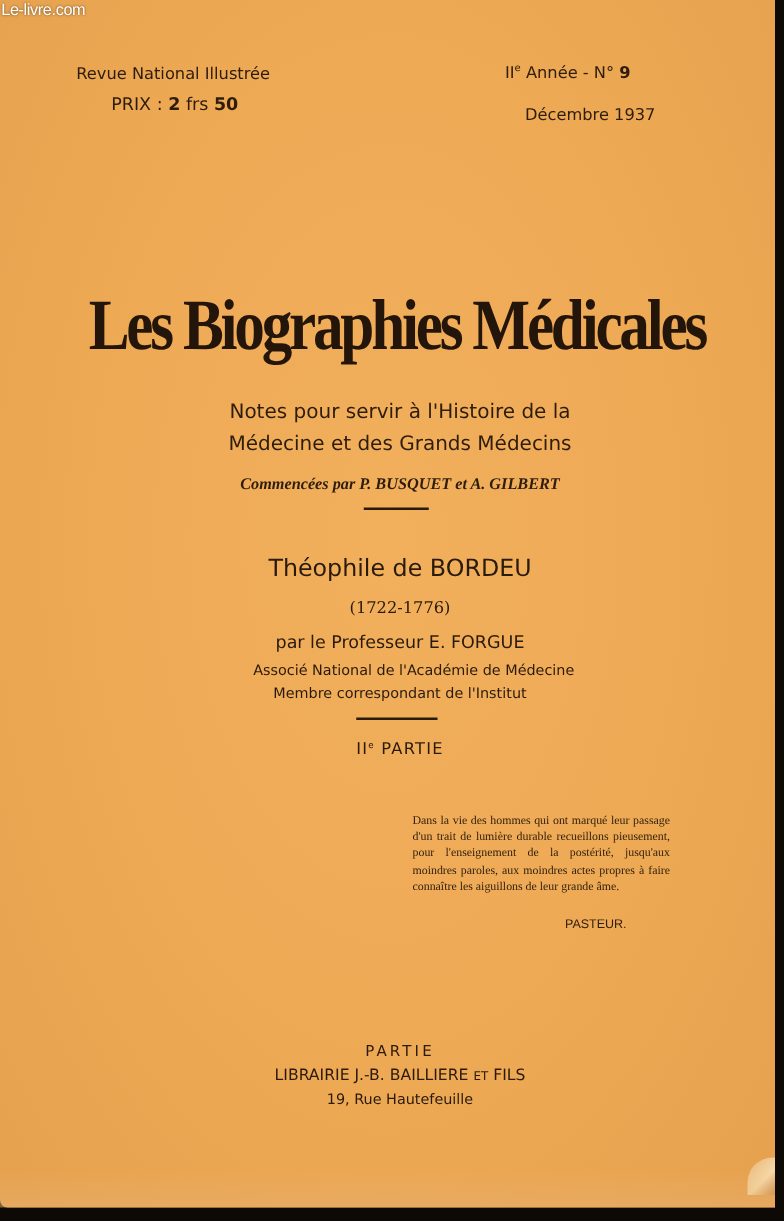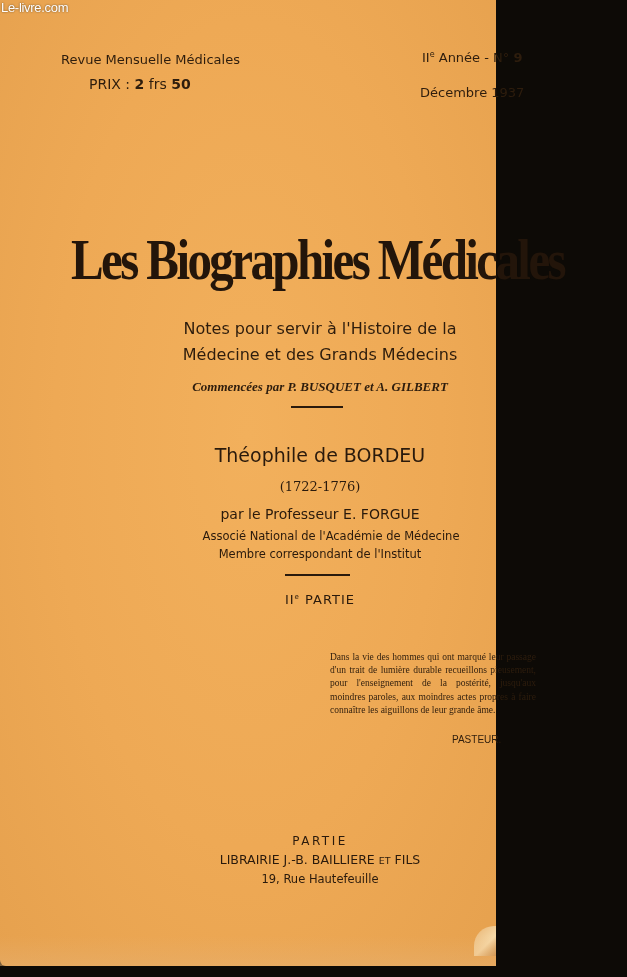--- a/index.html
+++ b/index.html
@@ -3,21 +3,21 @@
   <meta charset="utf-8">
   <style>
     html, body { margin: 0; padding: 0; }
     body {
       width: 627px; height: 977px; position: relative; overflow: hidden;
       background: #0d0a06;
       font-family: "DejaVu Sans", sans-serif;
       color: #2a1a0c;
     }
     .cover {
-      position: absolute; left: 0; top: 0; width: 496px; height: 966px;
+      position: absolute; left: 0; top: 0; width: 620px; height: 966px;
       background: radial-gradient(ellipse at 50% 45%, #f2b05c 0%, #eea955 55%, #e6a14e 100%);
       border-bottom-left-radius: 6px;
       text-decoration: underline;
     }
     .cover::after {
       content: ""; position: absolute; left: 0; bottom: 0; width: 100%; height: 30px;
       background: linear-gradient(to bottom, rgba(220,160,90,0) 0%, rgba(230,175,110,0.55) 100%);
     }
     .watermark {
       position: absolute; left: 1px; top: 0px; font-family: "Liberation Sans", sans-serif;
@@ -52,29 +52,29 @@
       border-top-left-radius: 20px;
     }
   </style>
 </head>
 <body>
 
 <div class="cover">
 
   <div class="watermark">Le-livre.com</div>
 
-  <div class="abs sans hdr" style="left:61px; top:52px;">Revue Mensuelle Médicales</div>
+  <div class="abs sans hdr" style="left:61px; top:52px;">Revue National Illustrée</div>
   <div class="abs sans hdr" style="left:89px; top:76px; font-size:14px;">
     <span>PRIX :</span>
     <b>2</b>
     <span>frs</span>
     <b>50</b>
   </div>
 
-  <div class="abs sans hdr" style="left:404px; top:50px;margin-left:18px;">
+  <div class="abs sans hdr" style="left:404px; top:50px;">
     <span>II</span><sup style="font-size:8px">e</sup>
     <span>Année</span>
     <span>-</span>
     <span>N°</span>
     <b>9</b>
   </div>
   <div class="abs sans hdr" style="left:420px; top:85px;text-align:right;">Décembre 1937</div>
 
   <div class="title">Les Biographies Médicales</div>
 

